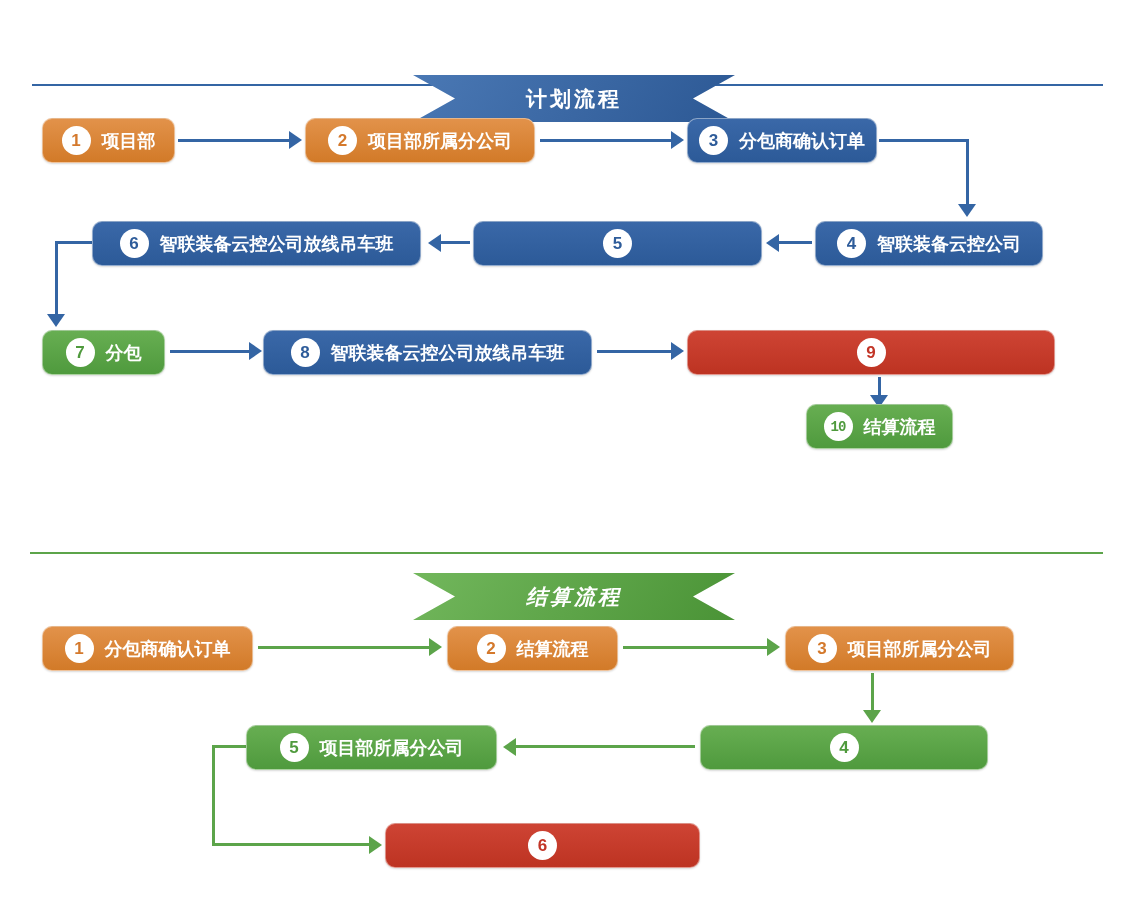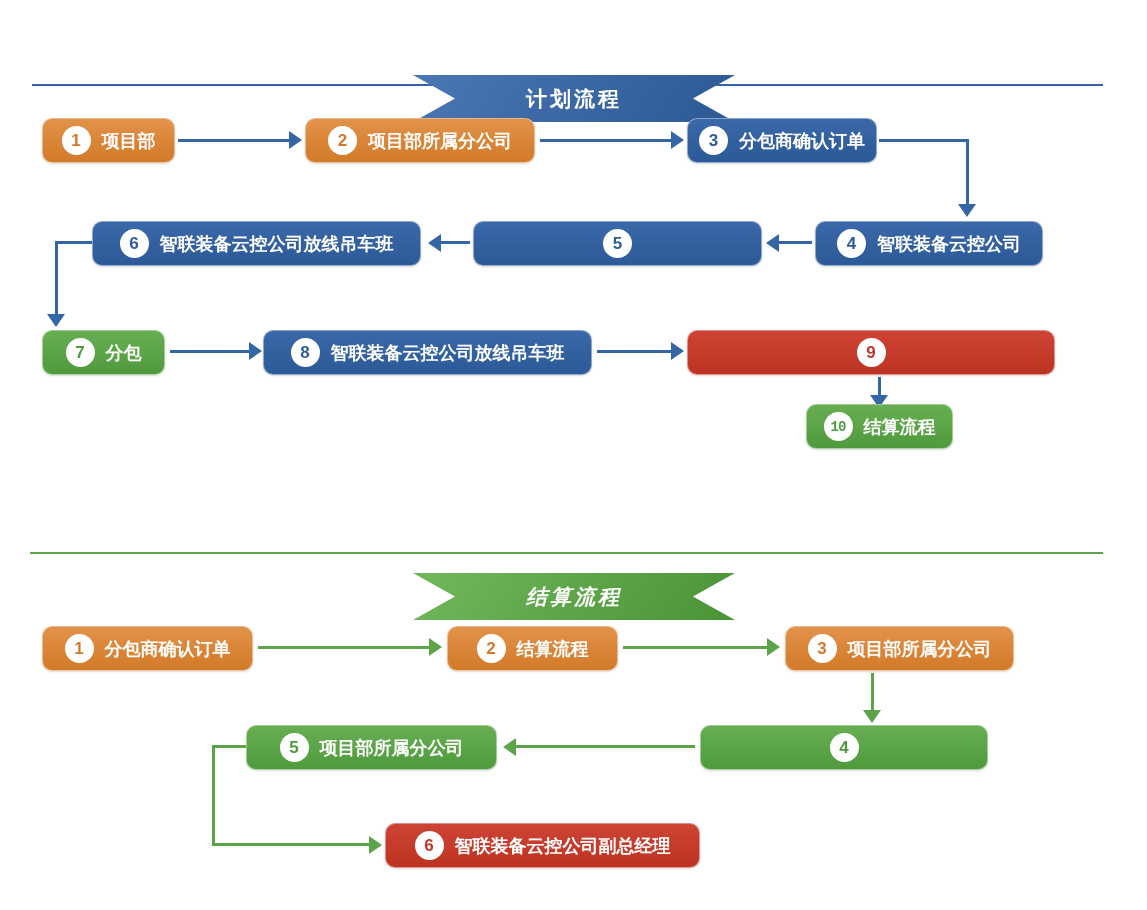--- a/index.html
+++ b/index.html
@@ -132,21 +132,20 @@
   </div>
   <div class="node c-green" style="left:700px;top:725px;width:288px;">
     <span class="badge">4</span>
   </div>
   <div class="node c-green" style="left:246px;top:725px;width:251px;">
     <span class="badge">5</span>
     <span>项目部所属分公司</span>
   </div>
   <div class="node c-red" style="left:385px;top:823px;width:315px;">
     <span class="badge">6</span>
-    <span>智联装备云控公司副总经理</span>
   </div>
 
   <span class="hline green" style="left:258px;top:646px;width:172px;"></span>
   <span class="head-r green" style="left:429px;top:638px;"></span>
 
   <span class="hline green" style="left:623px;top:646px;width:145px;"></span>
   <span class="head-r green" style="left:767px;top:638px;"></span>
 
   <span class="vline green" style="left:871px;top:673px;height:38px;"></span>
   <span class="head-d green" style="left:863px;top:710px;"></span>

